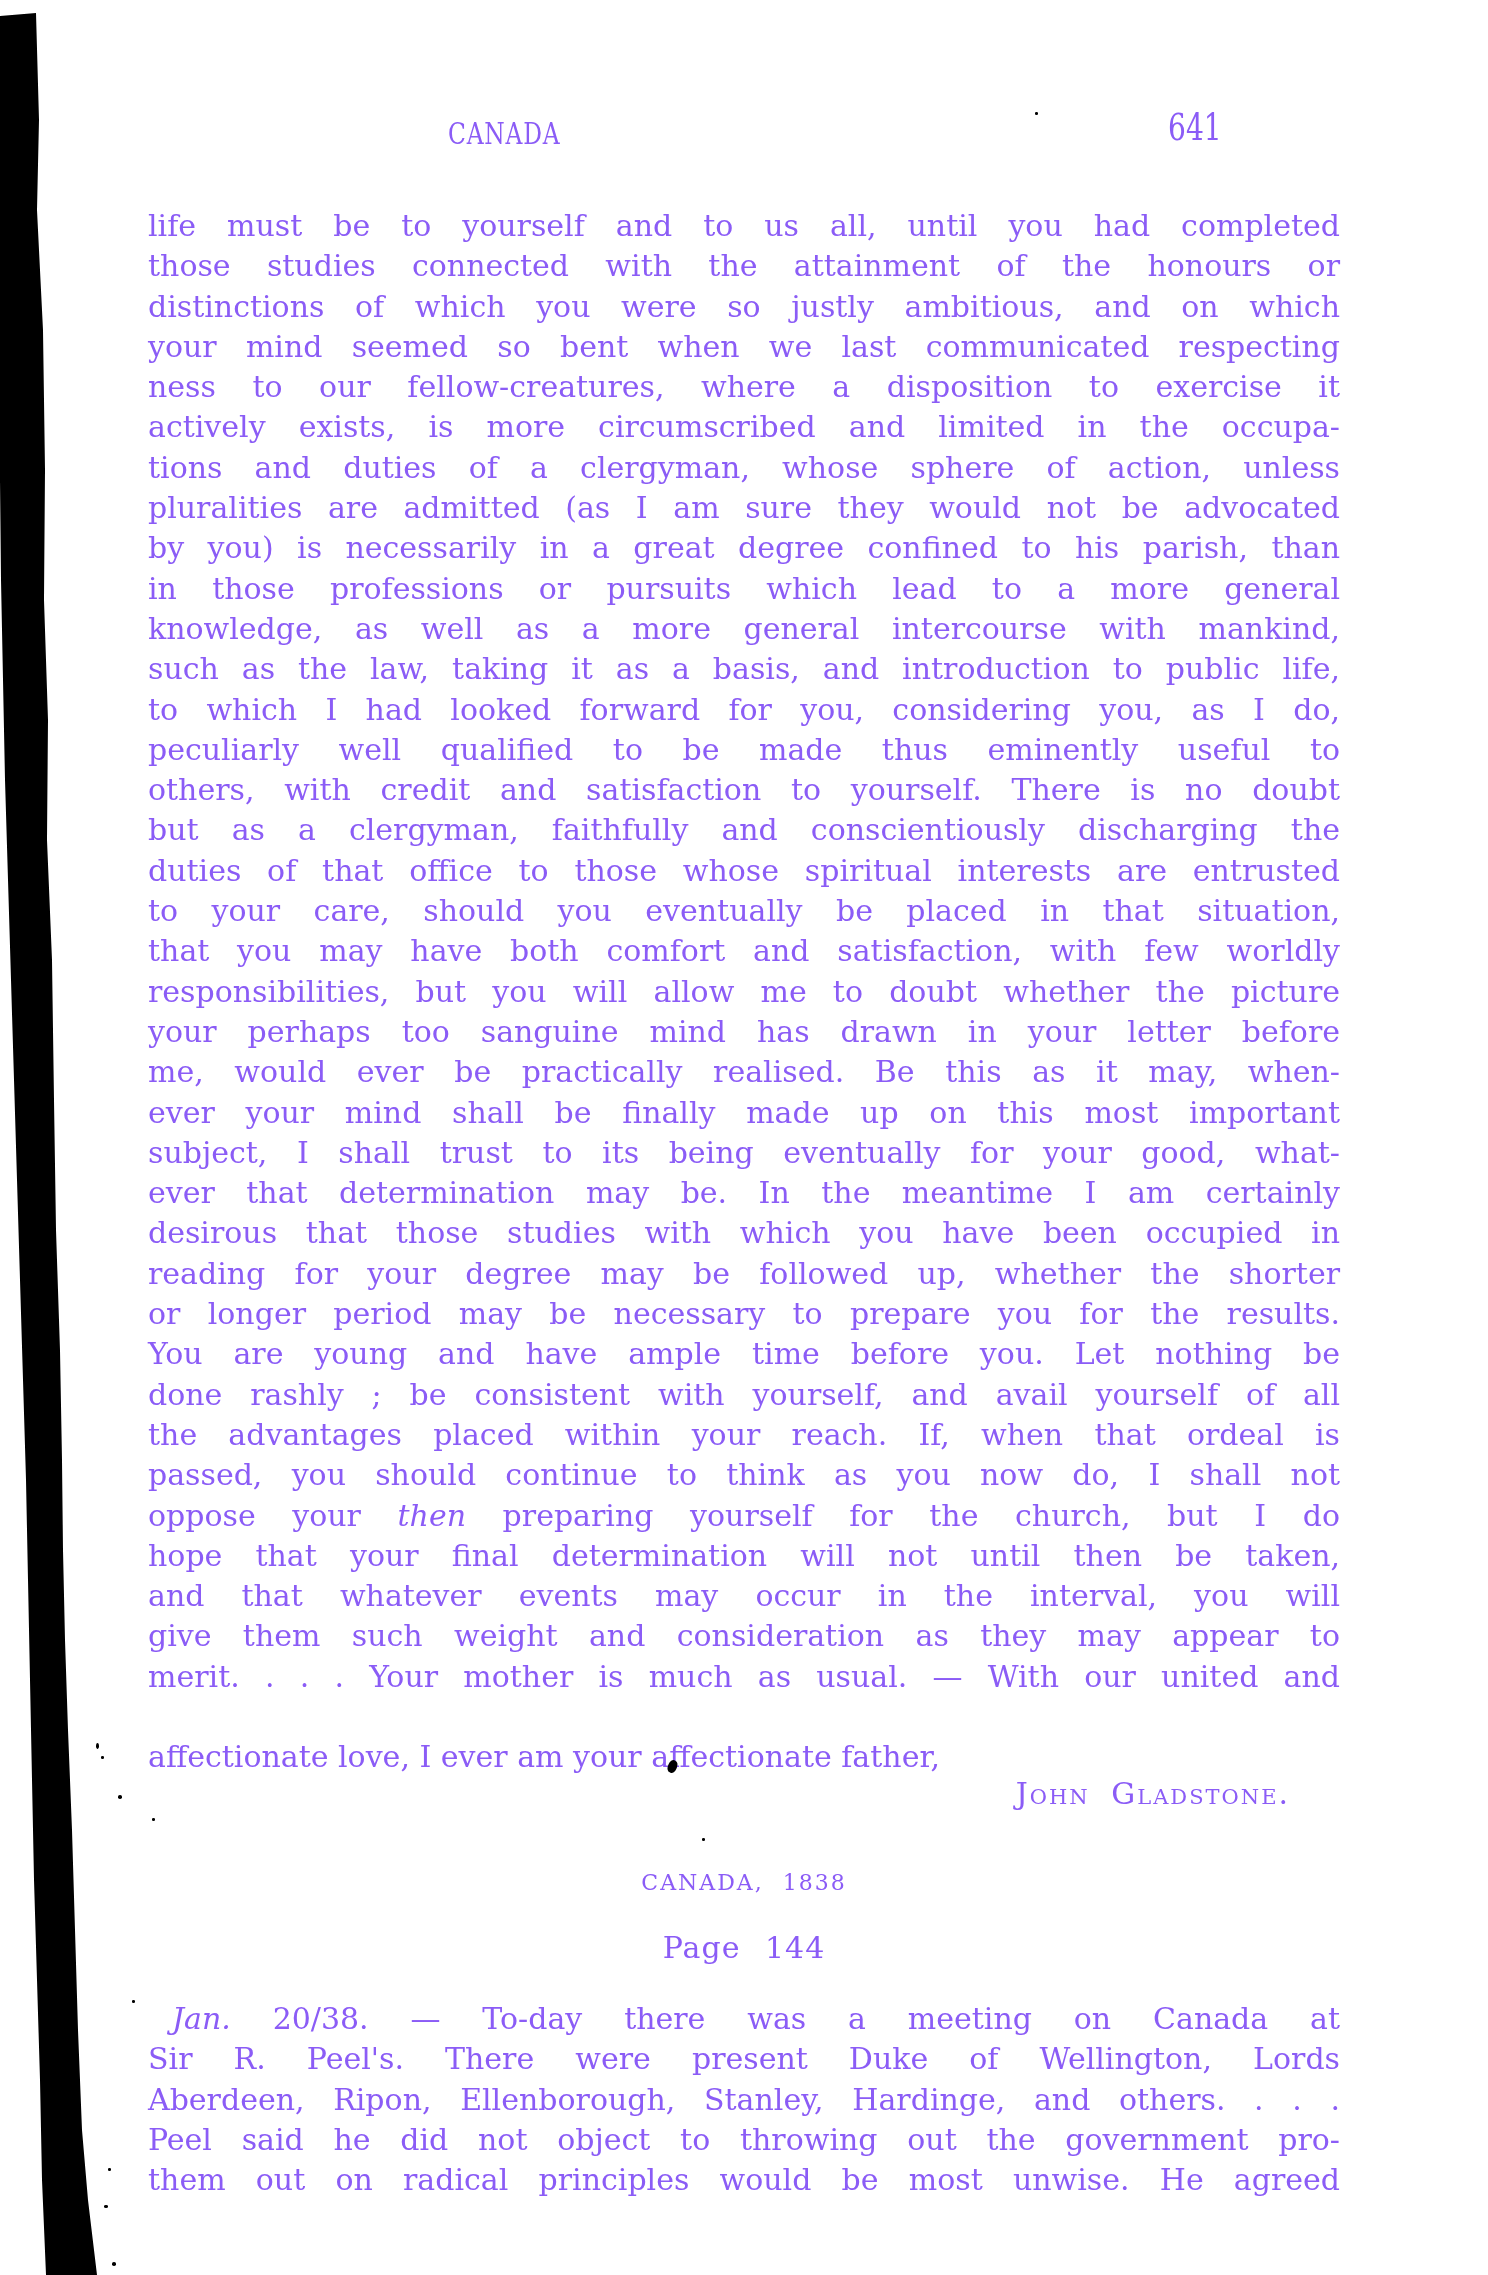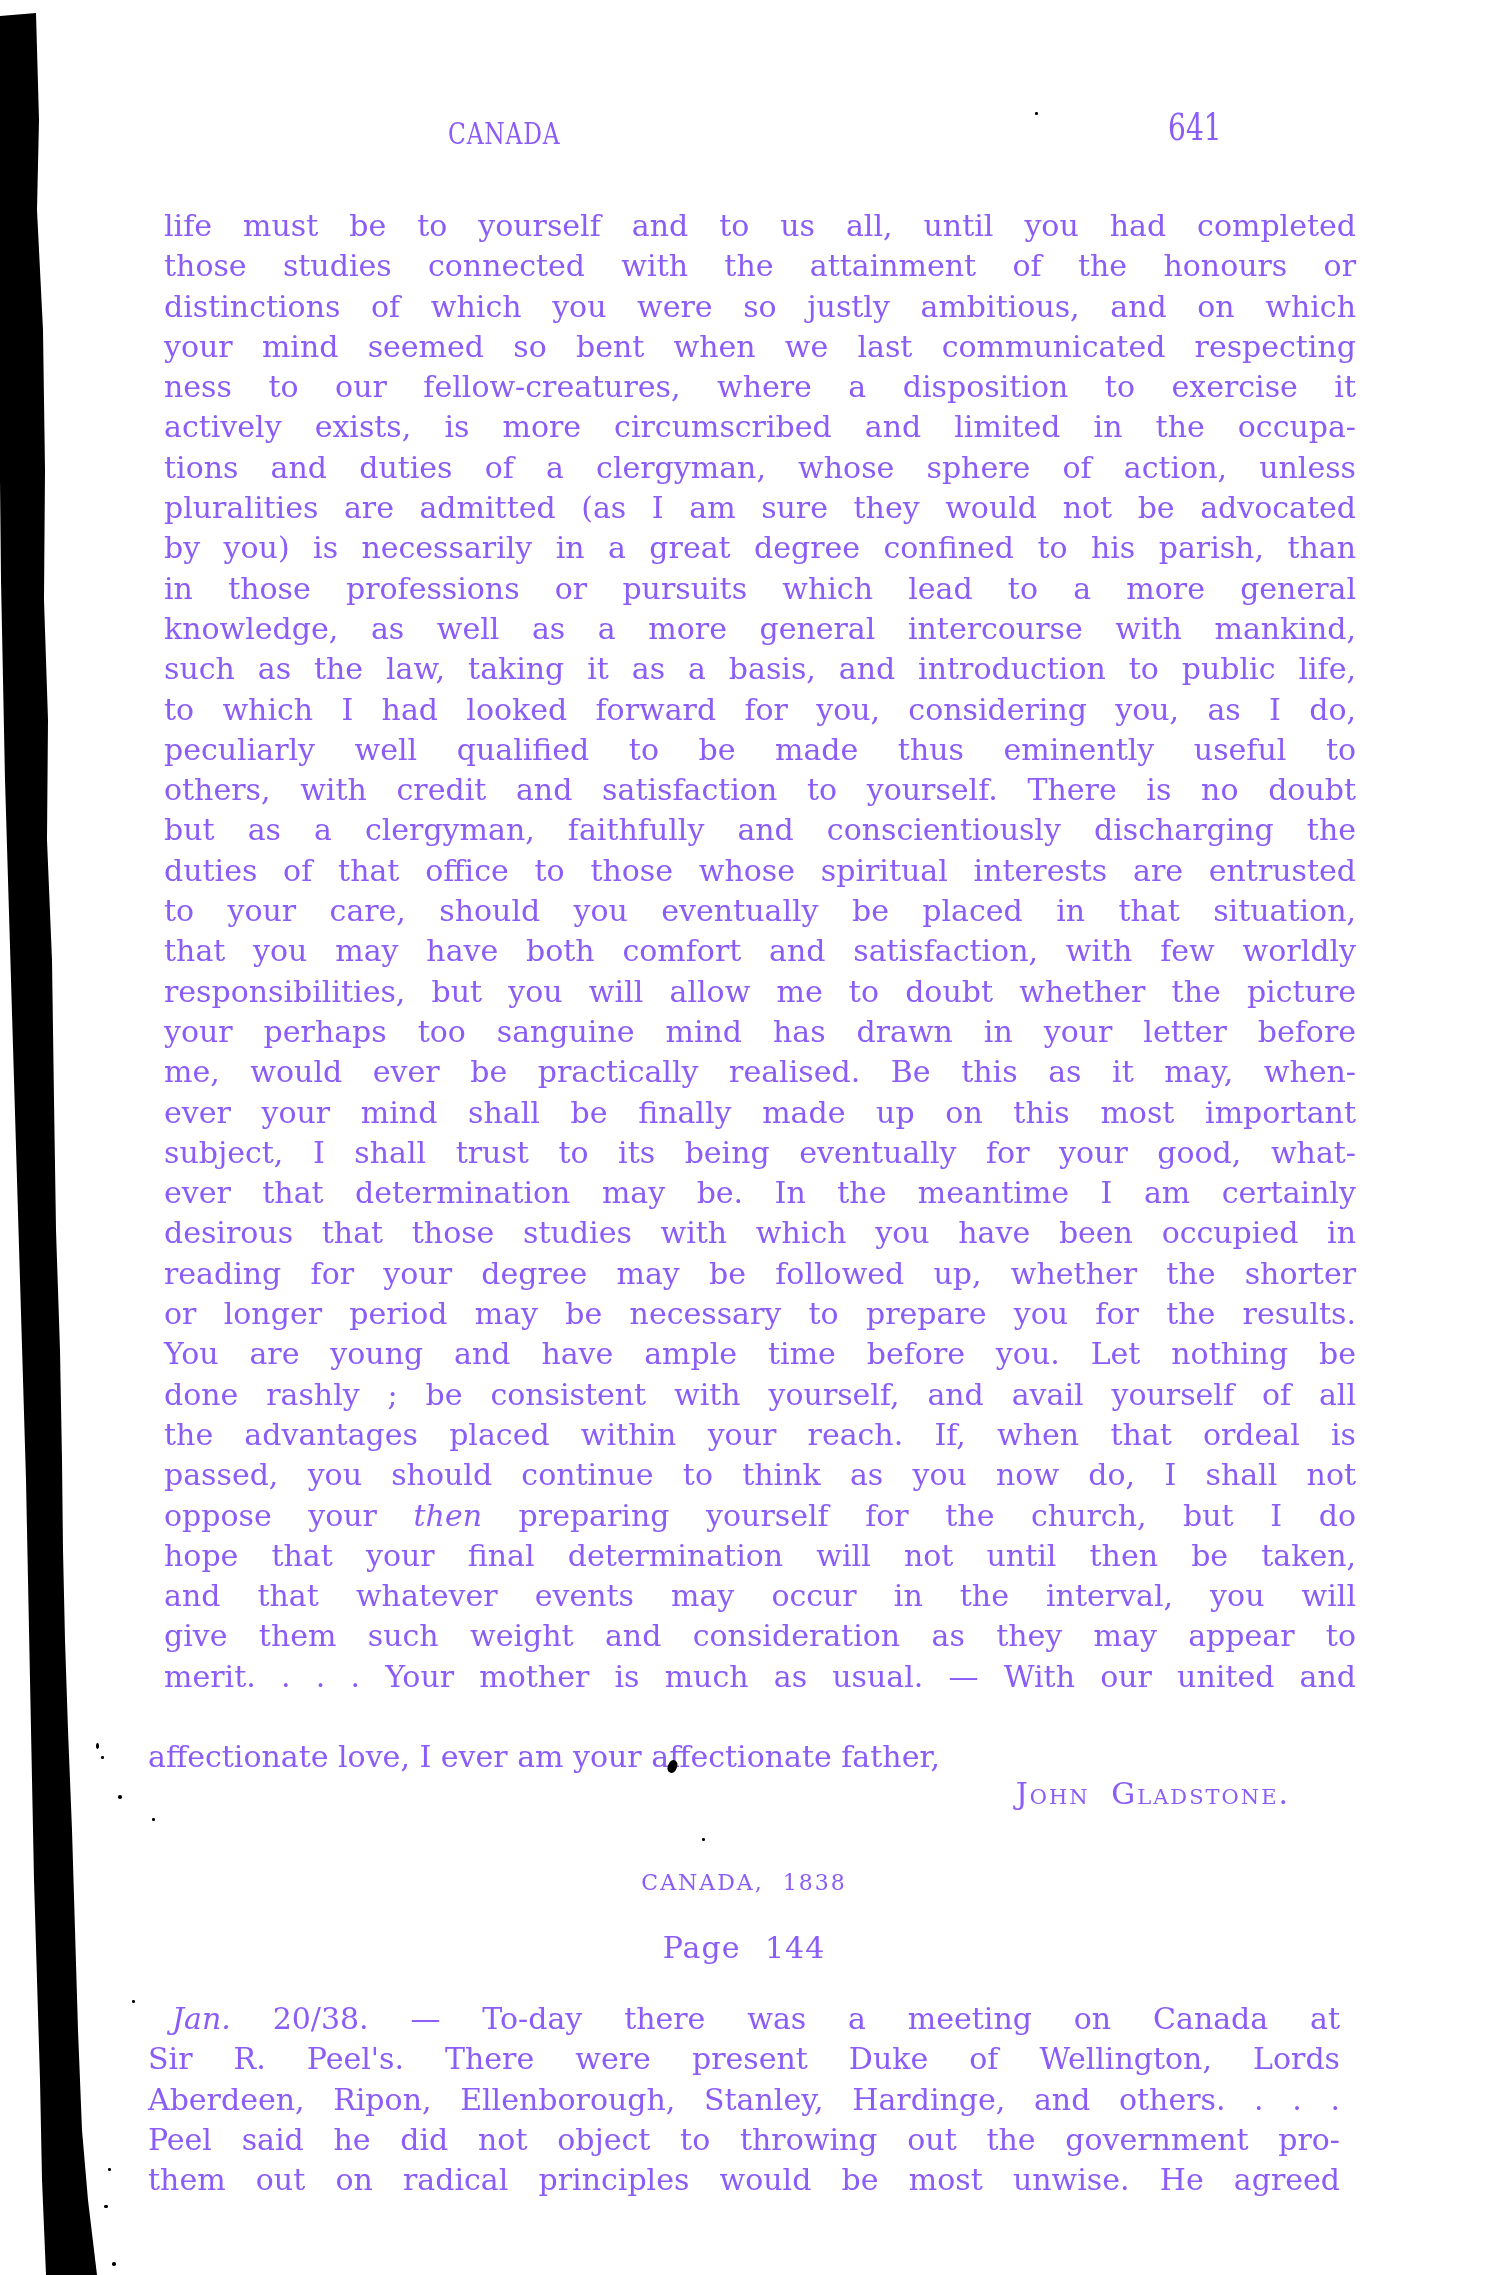--- a/index.html
+++ b/index.html
@@ -25,21 +25,21 @@
   .running-head {
     position:absolute; left:448px; top:116px; font-size:30px; letter-spacing:1px;
     transform:scaleX(0.78); transform-origin:left top; white-space:nowrap;
   }
   .page-number {
     position:absolute; left:1168px; top:106px; font-size:37px;
     transform:scaleX(0.76); transform-origin:left top; white-space:nowrap;
   }
   .letter-body {
     position:absolute; left:148px; top:206px; width:1192px;
-    font-size:30px; line-height:40.3px;margin-left:16px;
+    font-size:30px; line-height:40.3px;
   }
   .tline { text-align:justify; text-align-last:justify; }
   .letter-last {
     position:absolute; left:148px; top:1737px; width:1192px;
     font-size:30px; line-height:40.3px; text-align:left;
   }
   .signature {
     position:absolute; left:148px; top:1776px; width:1142px; text-align:right;
     font-size:30px; font-variant:small-caps; letter-spacing:2px; word-spacing:10px;
   }

